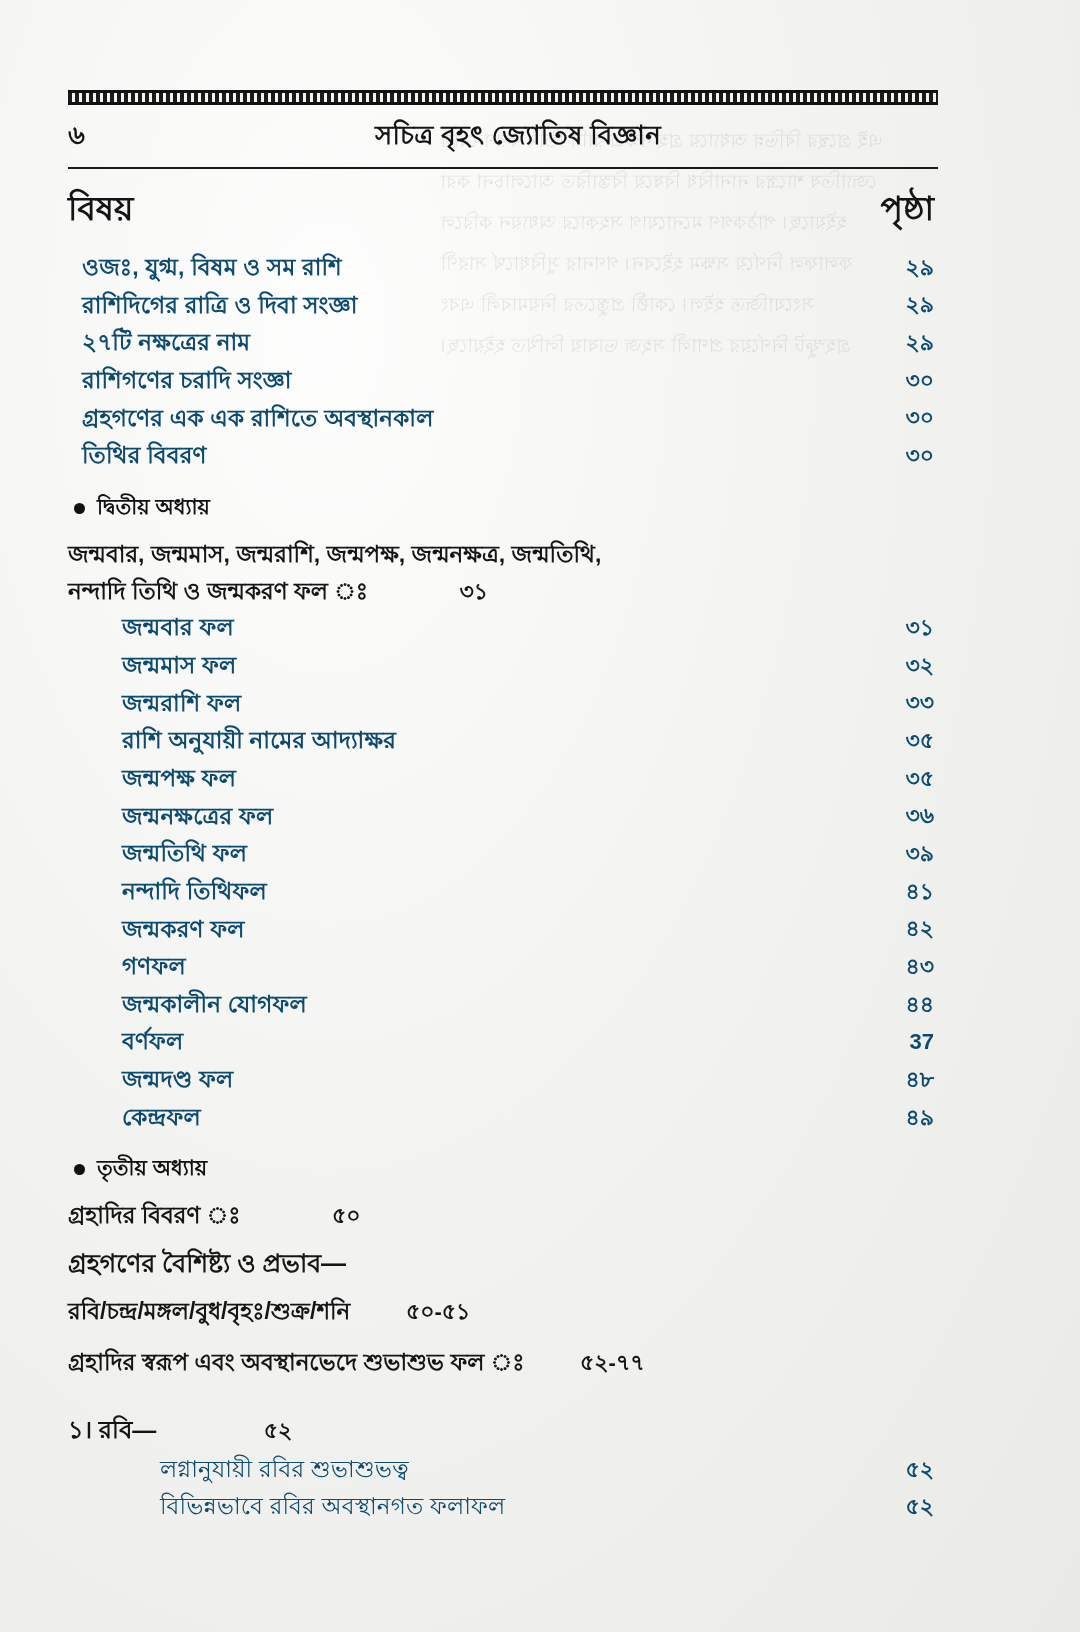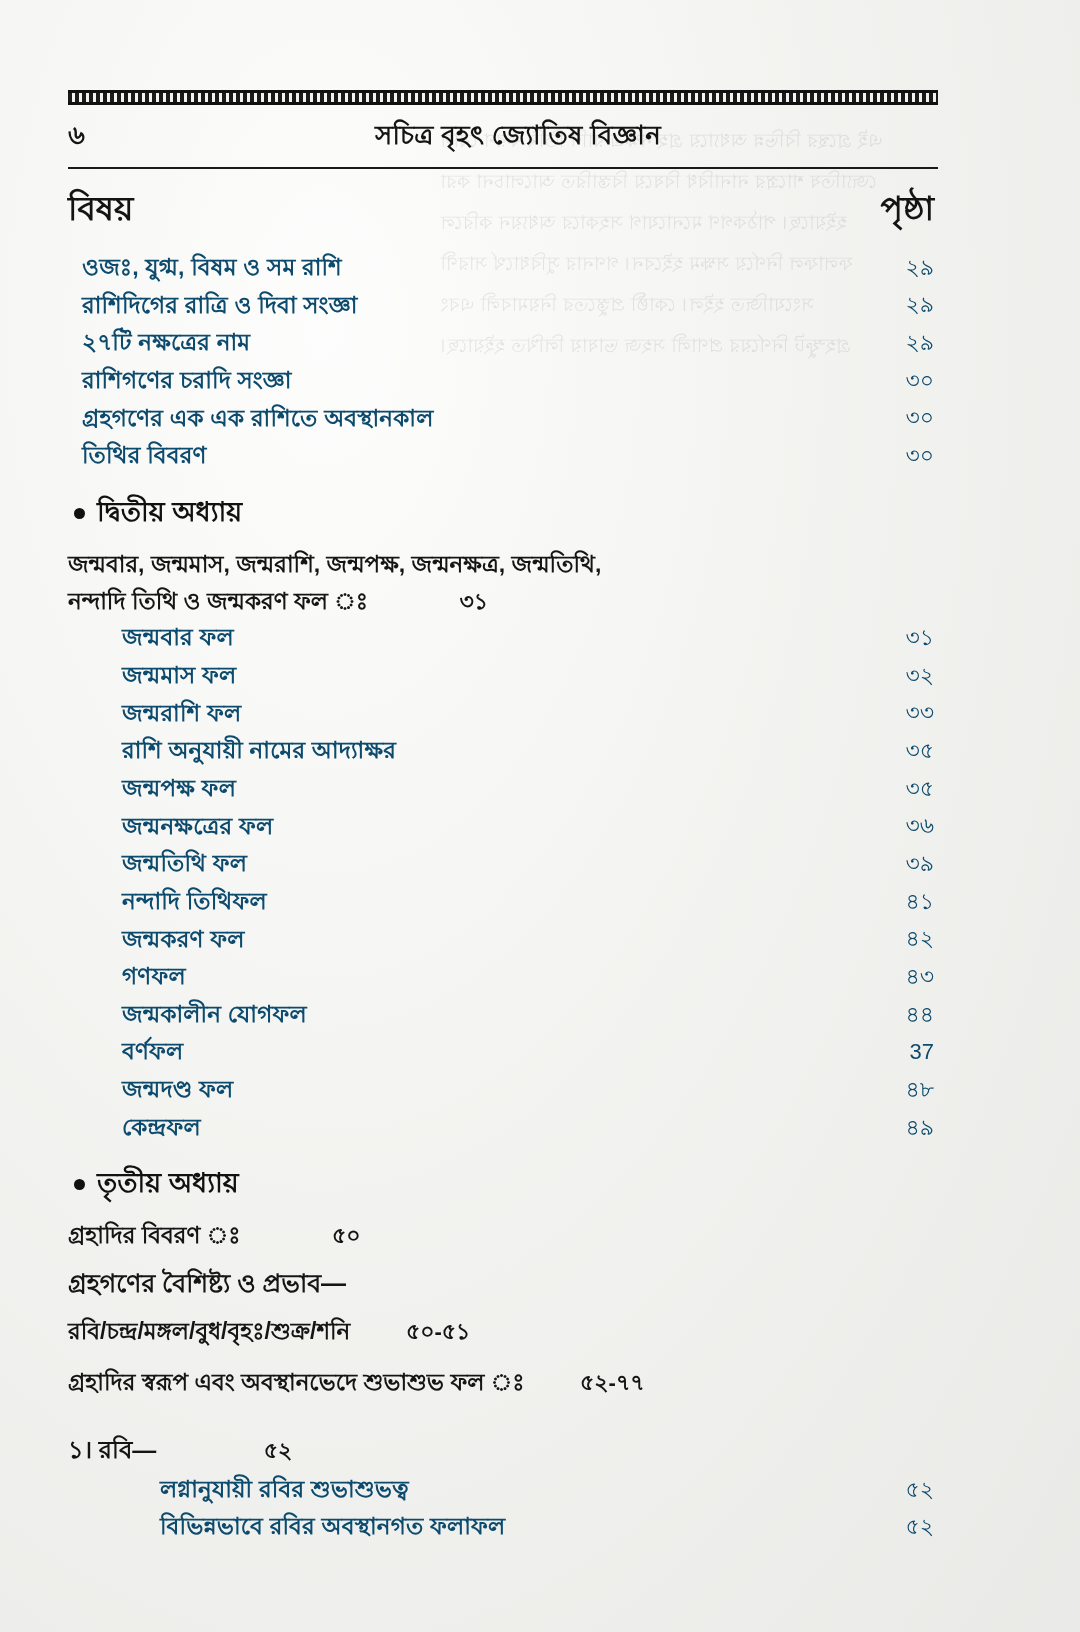--- a/index.html
+++ b/index.html
@@ -101,32 +101,32 @@
     padding: 1px 0;
     margin-left: 14px;
   }
   .toc-row .label {
     font-weight: bold;
     letter-spacing: 0.2px;
   }
   .toc-row .pg {
     width: 120px;
     text-align: right;
-    font-weight: normal;
+    font-weight: bold;
     font-size: 22px;
     padding-right: 4px;
     flex: none;
   }
   .indent-1 .label { padding-left: 40px; font-weight: bold; }
-  .indent-2 .label { padding-left: 78px; font-weight: bold; }
+  .indent-2 .label { padding-left: 78px; font-weight: normal; }
   .chapter {
     display: flex;
     align-items: center;
     gap: 12px;
-    font-size: 27px;
+    font-size: 21px;
     font-weight: bold;
     color: #111;
     margin: 16px 0 10px 6px;
   }
   .bullet {
     width: 11px;
     height: 11px;
     border-radius: 50%;
     background: #111;
     display: inline-block;

